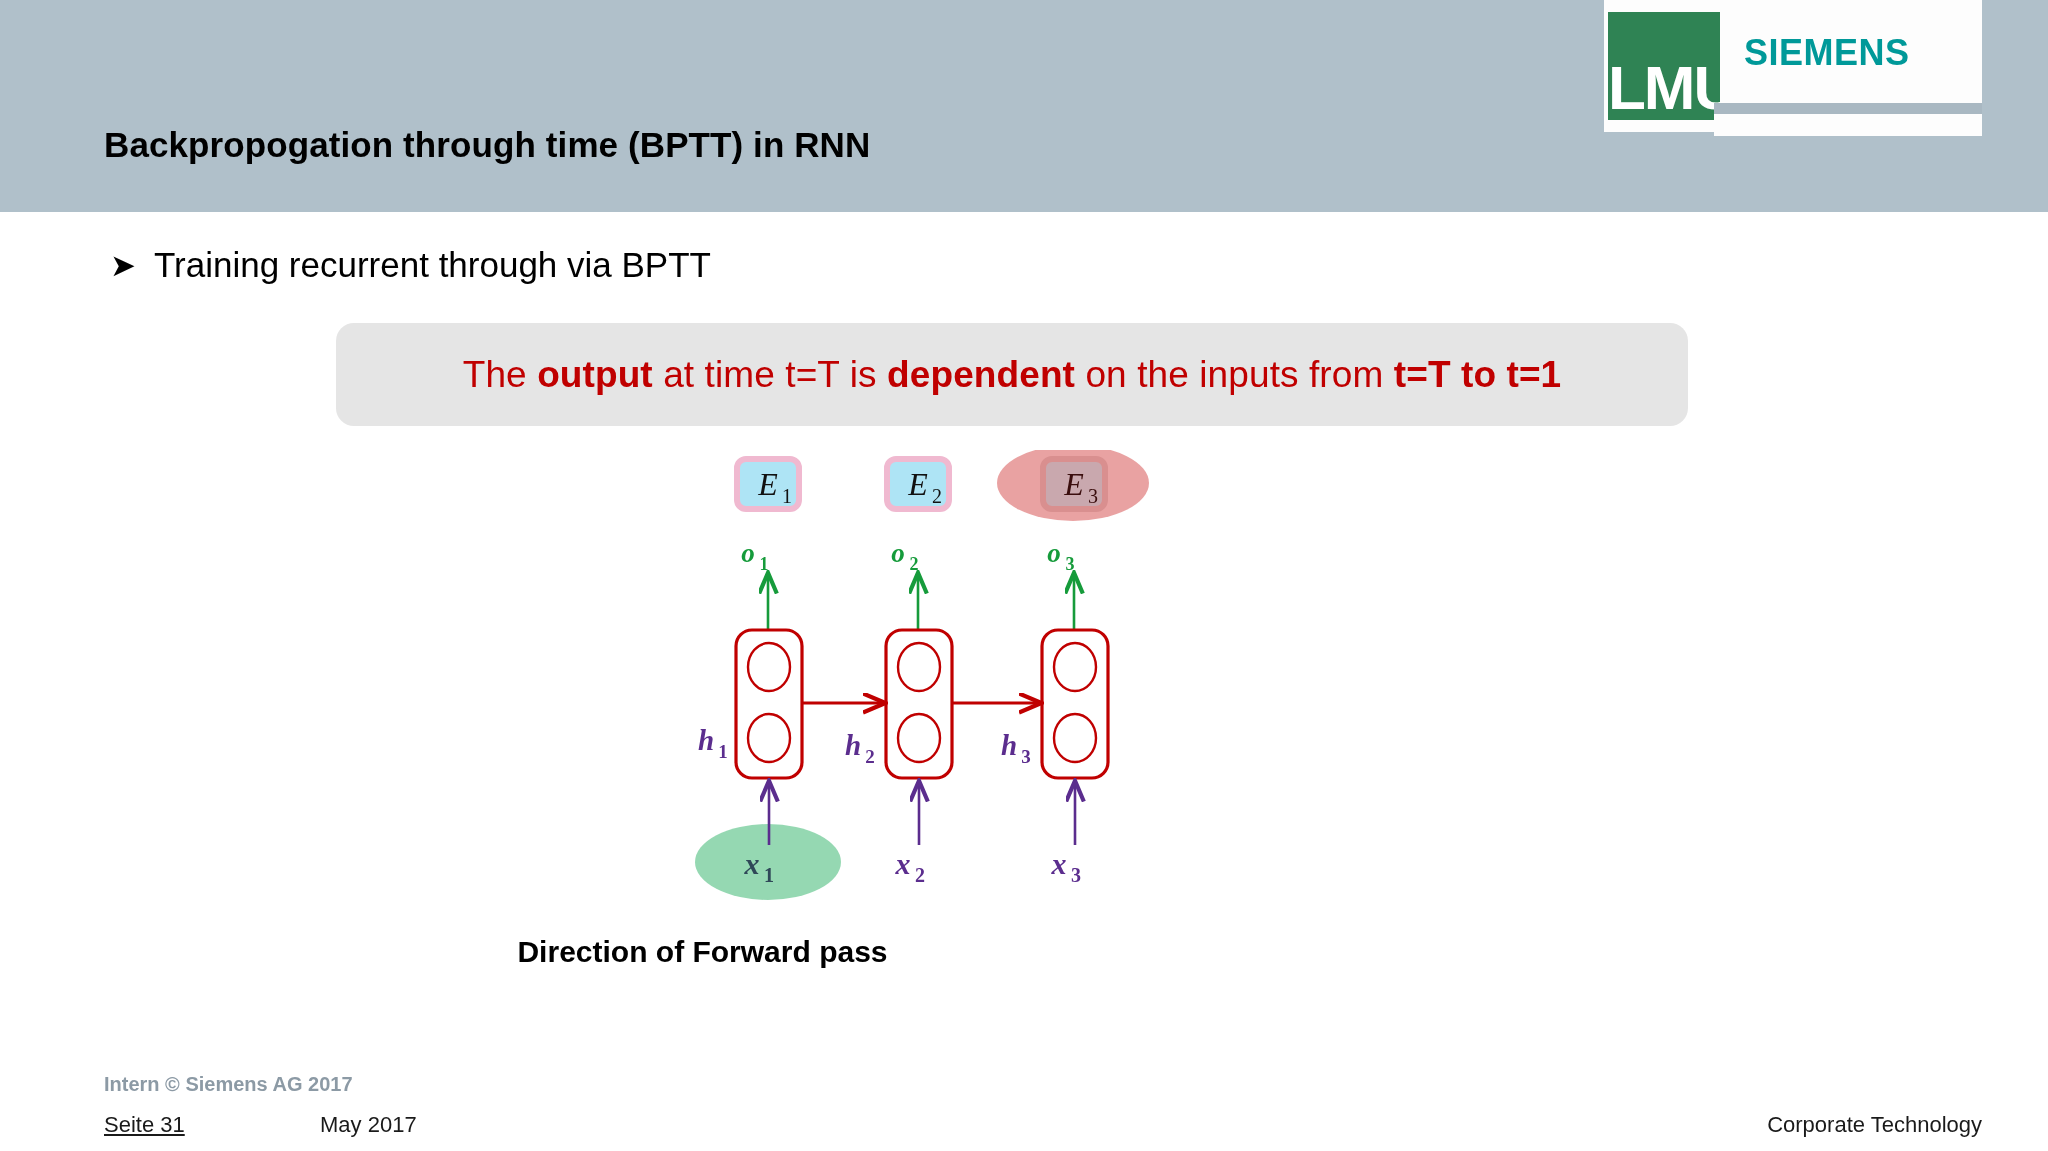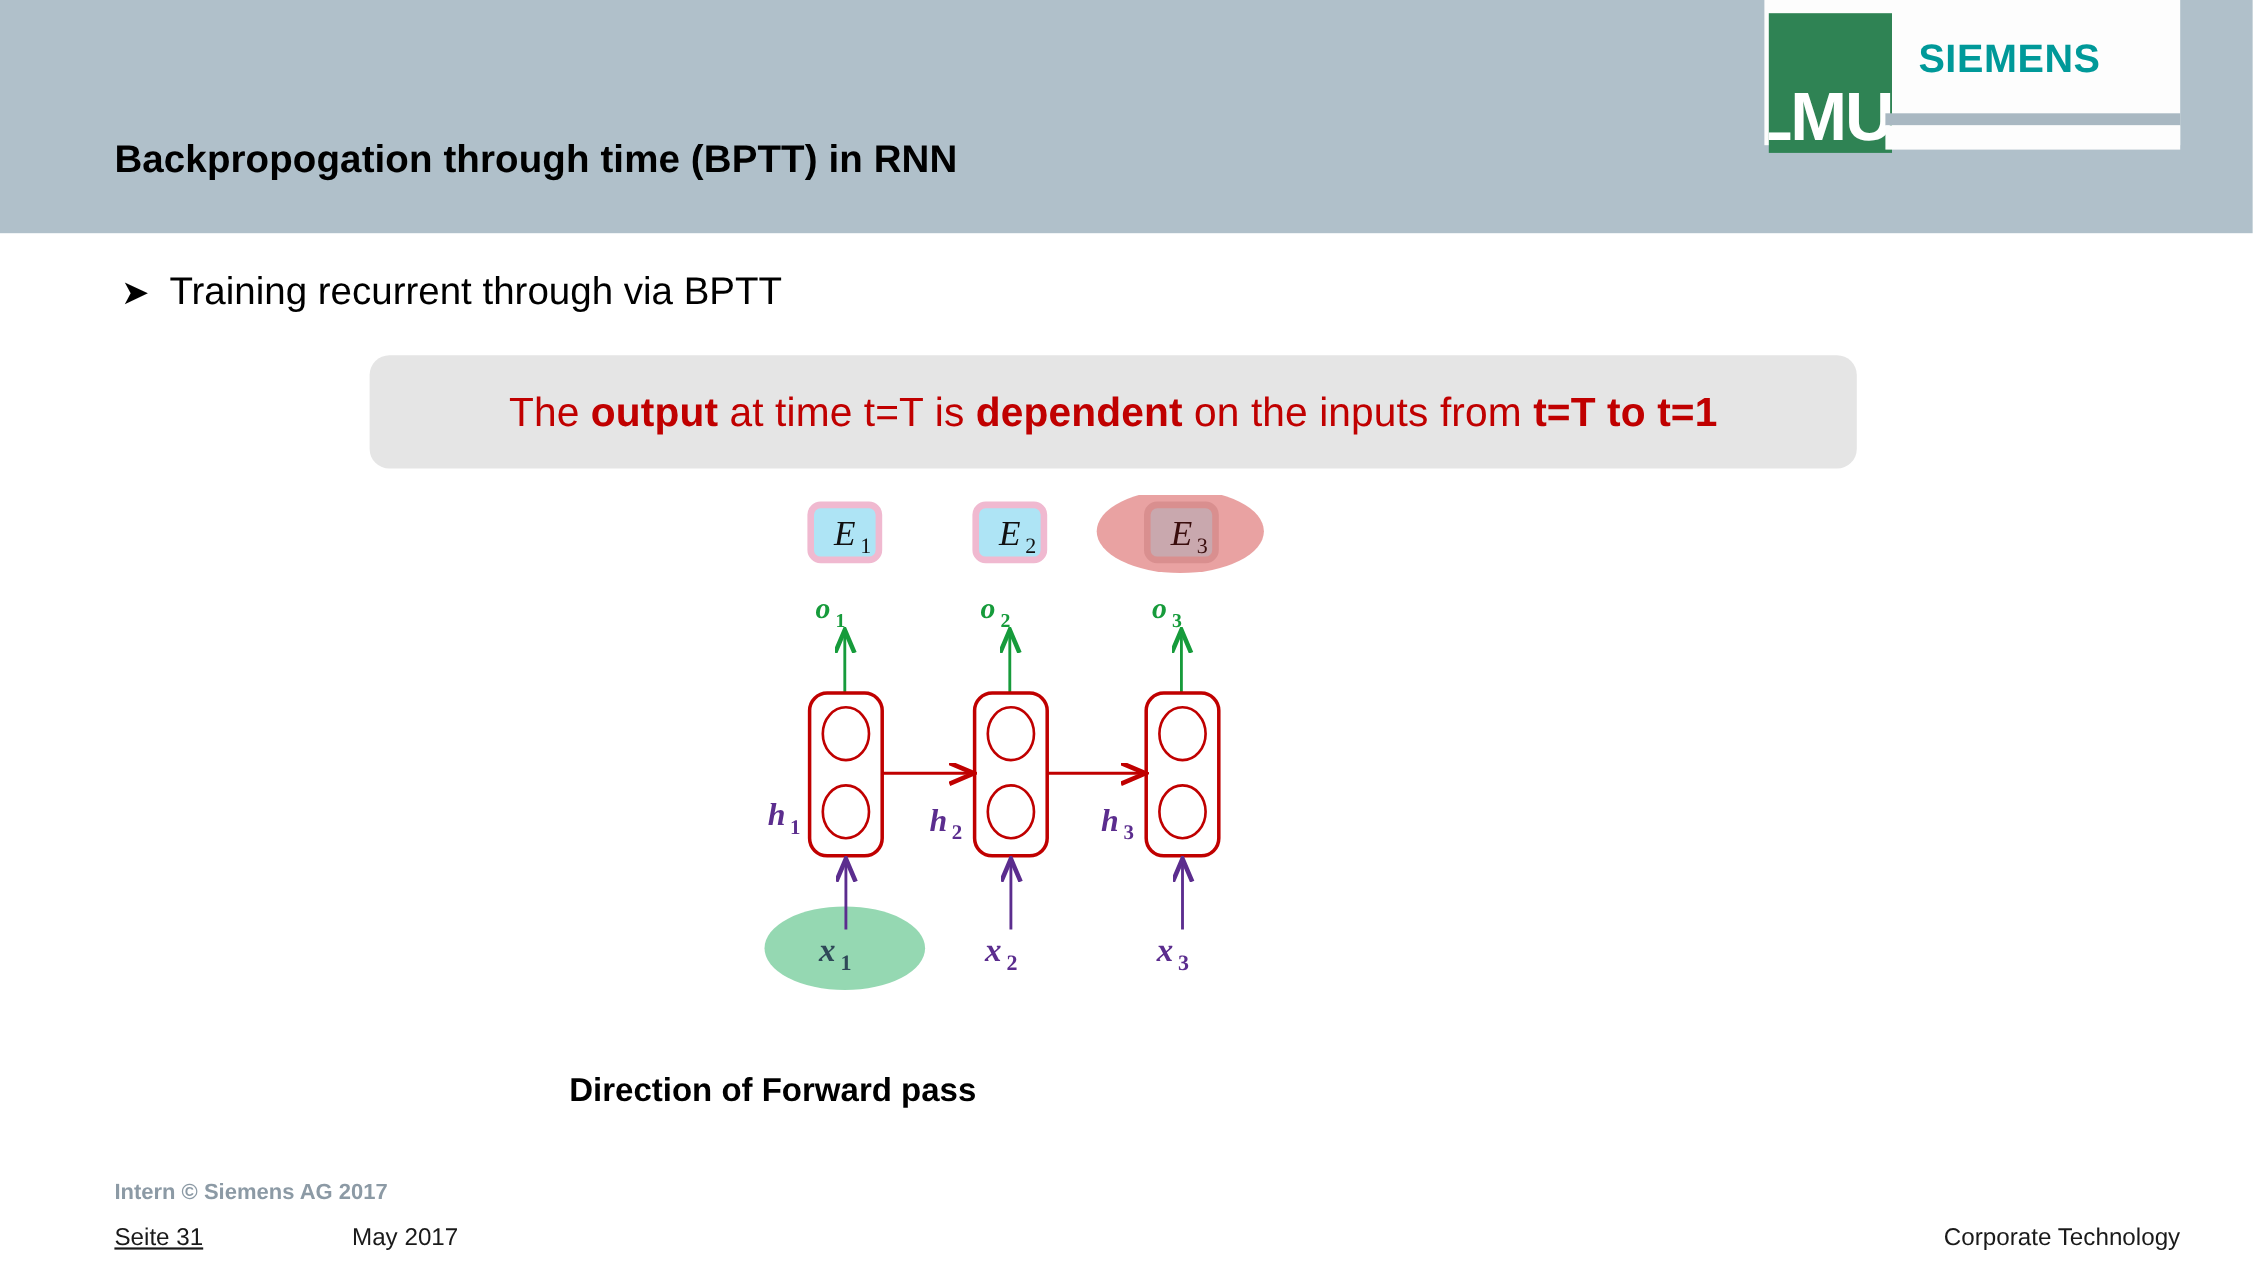--- a/index.html
+++ b/index.html
@@ -44,25 +44,25 @@
     top: 0px;
     width: 378px;
     height: 132px;
     background: #fdfdfd;
   }
   .logo-lmu {
     position: absolute;
     left: 1608px;
     top: 12px;
     width: 112px;
-    height: 127px;
+    height: 108px;
     background: #2f8354;
     display: flex;
     align-items: flex-end;
-    justify-content: flex-end;
+    justify-content: flex-start;
     overflow: hidden;
   }
   .logo-lmu-text {
     font-family: "Liberation Sans", sans-serif;
     font-weight: bold;
     font-size: 62px;
     line-height: 0.92;
     color: #ffffff;
     letter-spacing: -2px;
     padding-bottom: 4px;
@@ -146,21 +146,20 @@
 
   .caption-forward {
     position: absolute;
     left: 0;
     top: 935px;
     width: 1625px;
     text-align: center;
     font-size: 30px;
     font-weight: bold;
     color: #000000;
-    margin-top: 40px;
   }
   .caption-forward-inner {
     position: relative;
     left: -110px;
   }
 
   
   .footer-intern {
     position: absolute;
     left: 104px;

